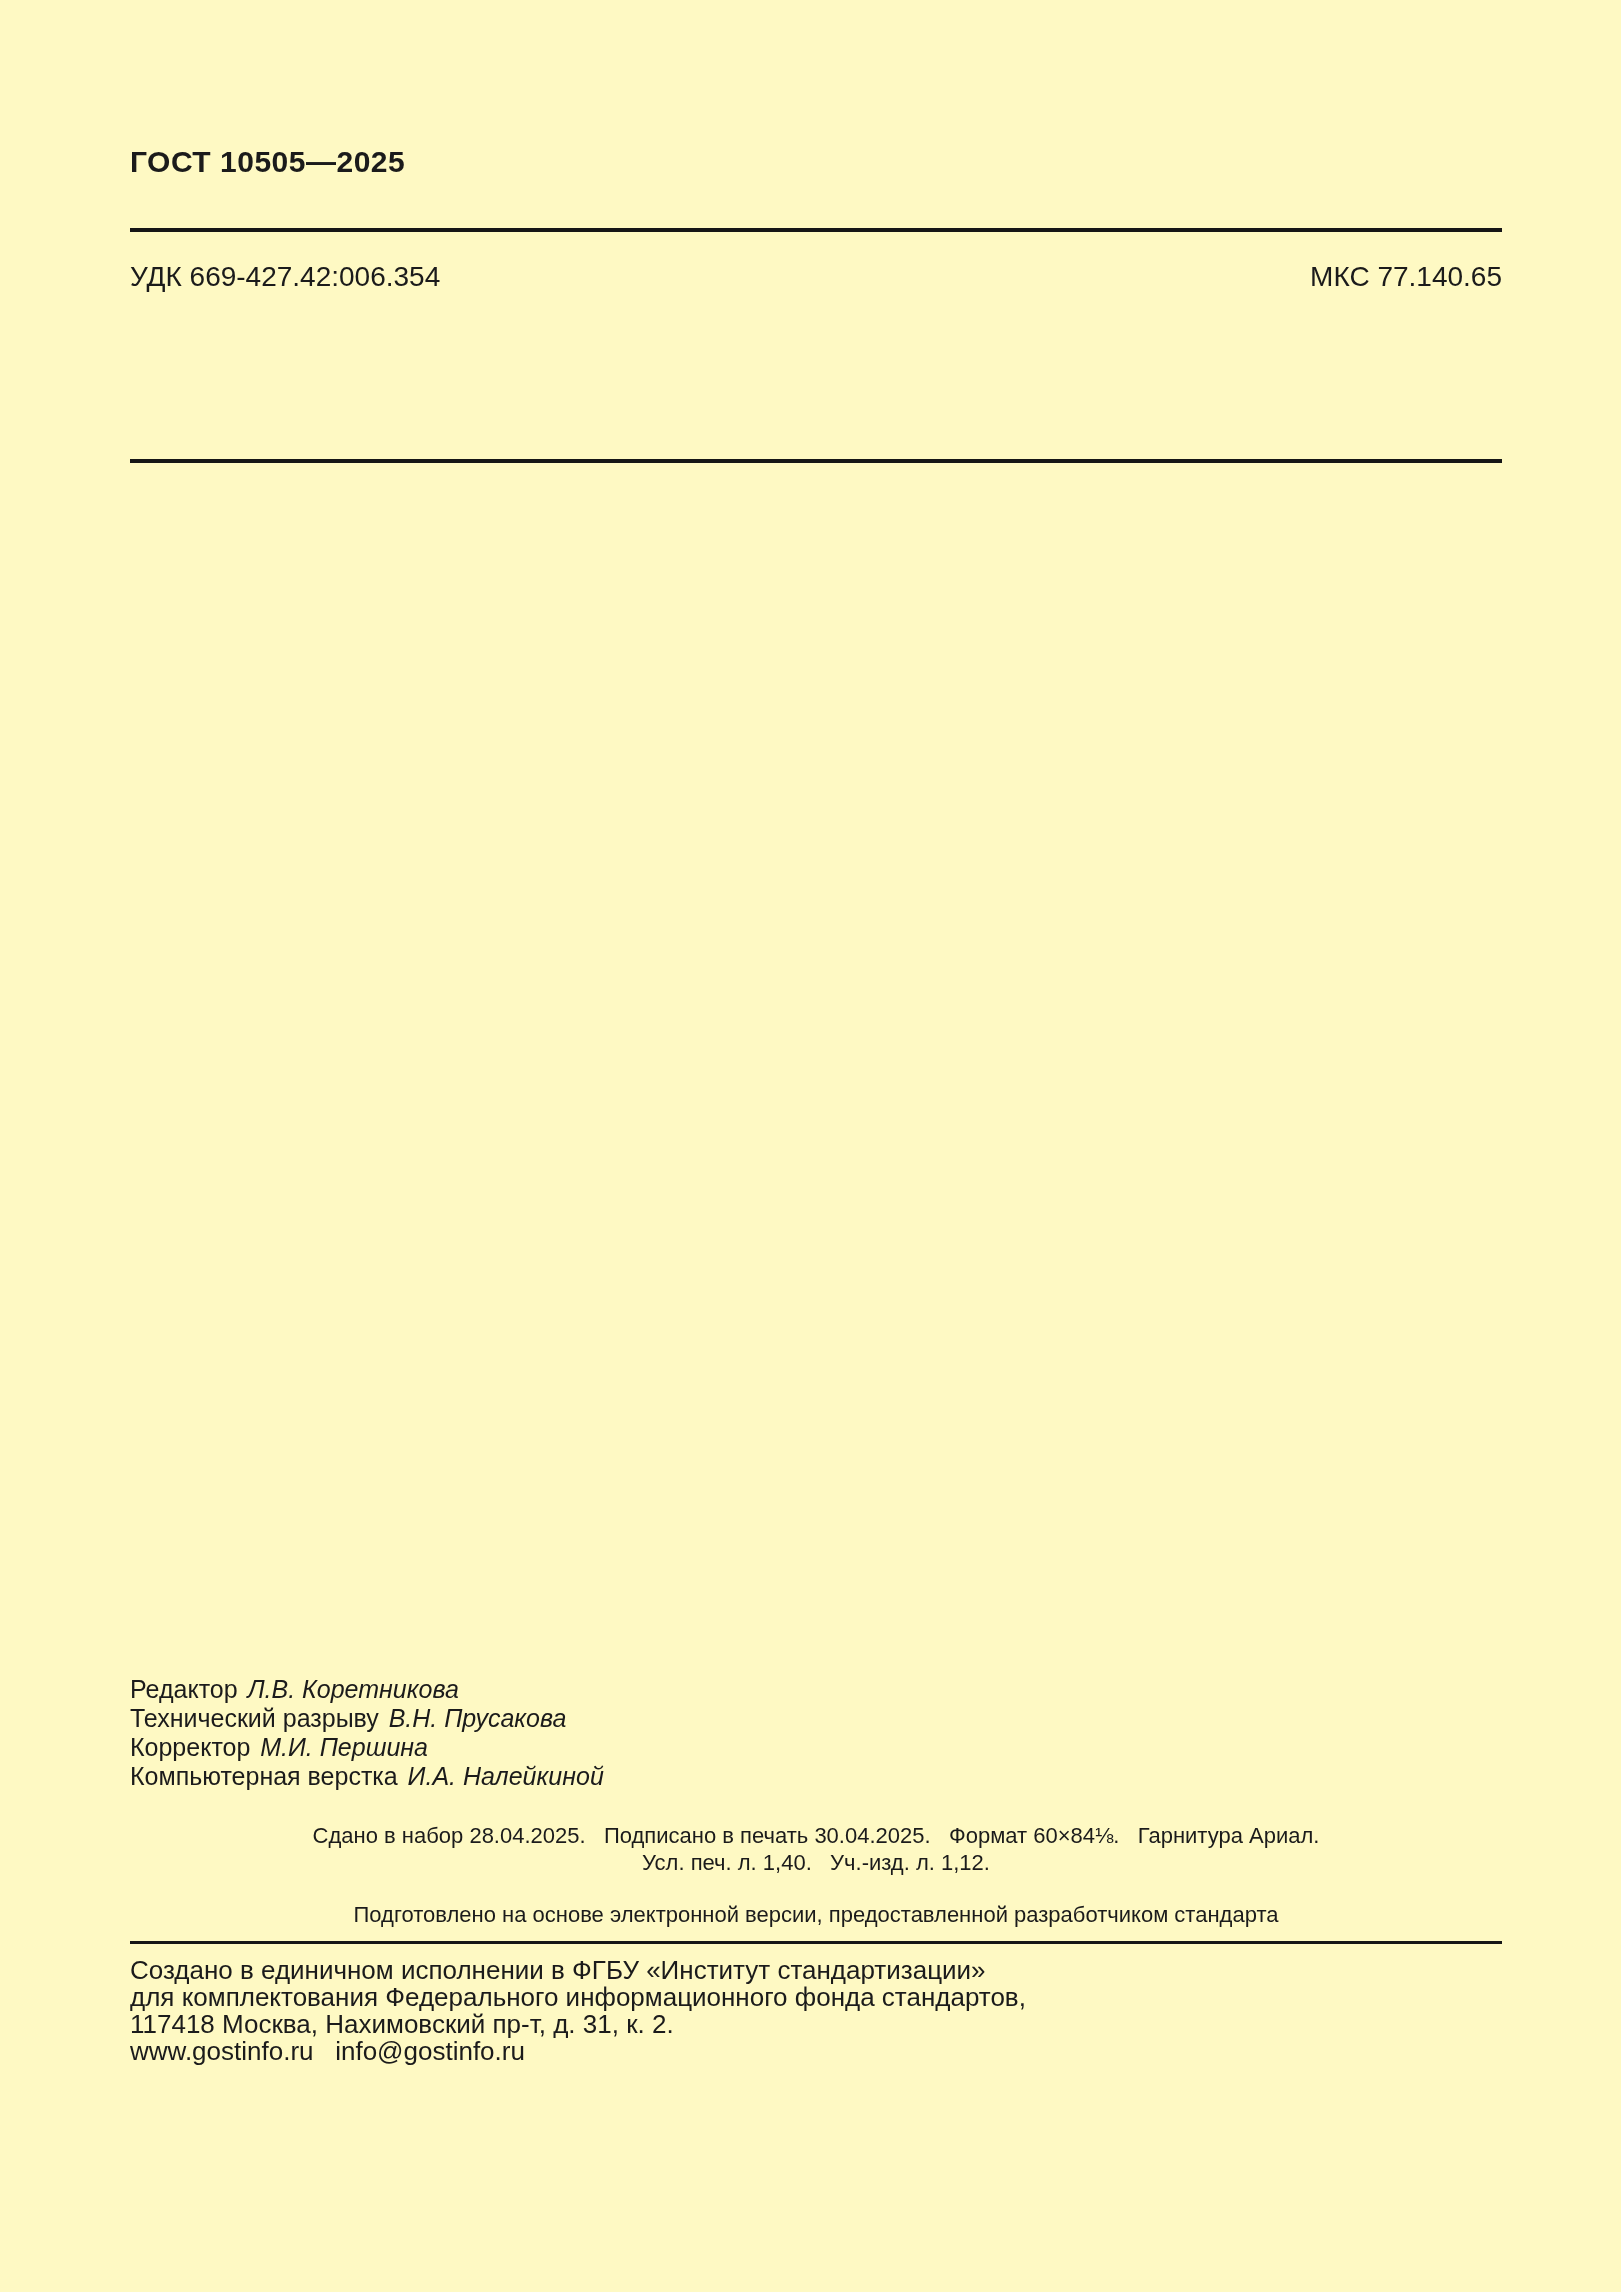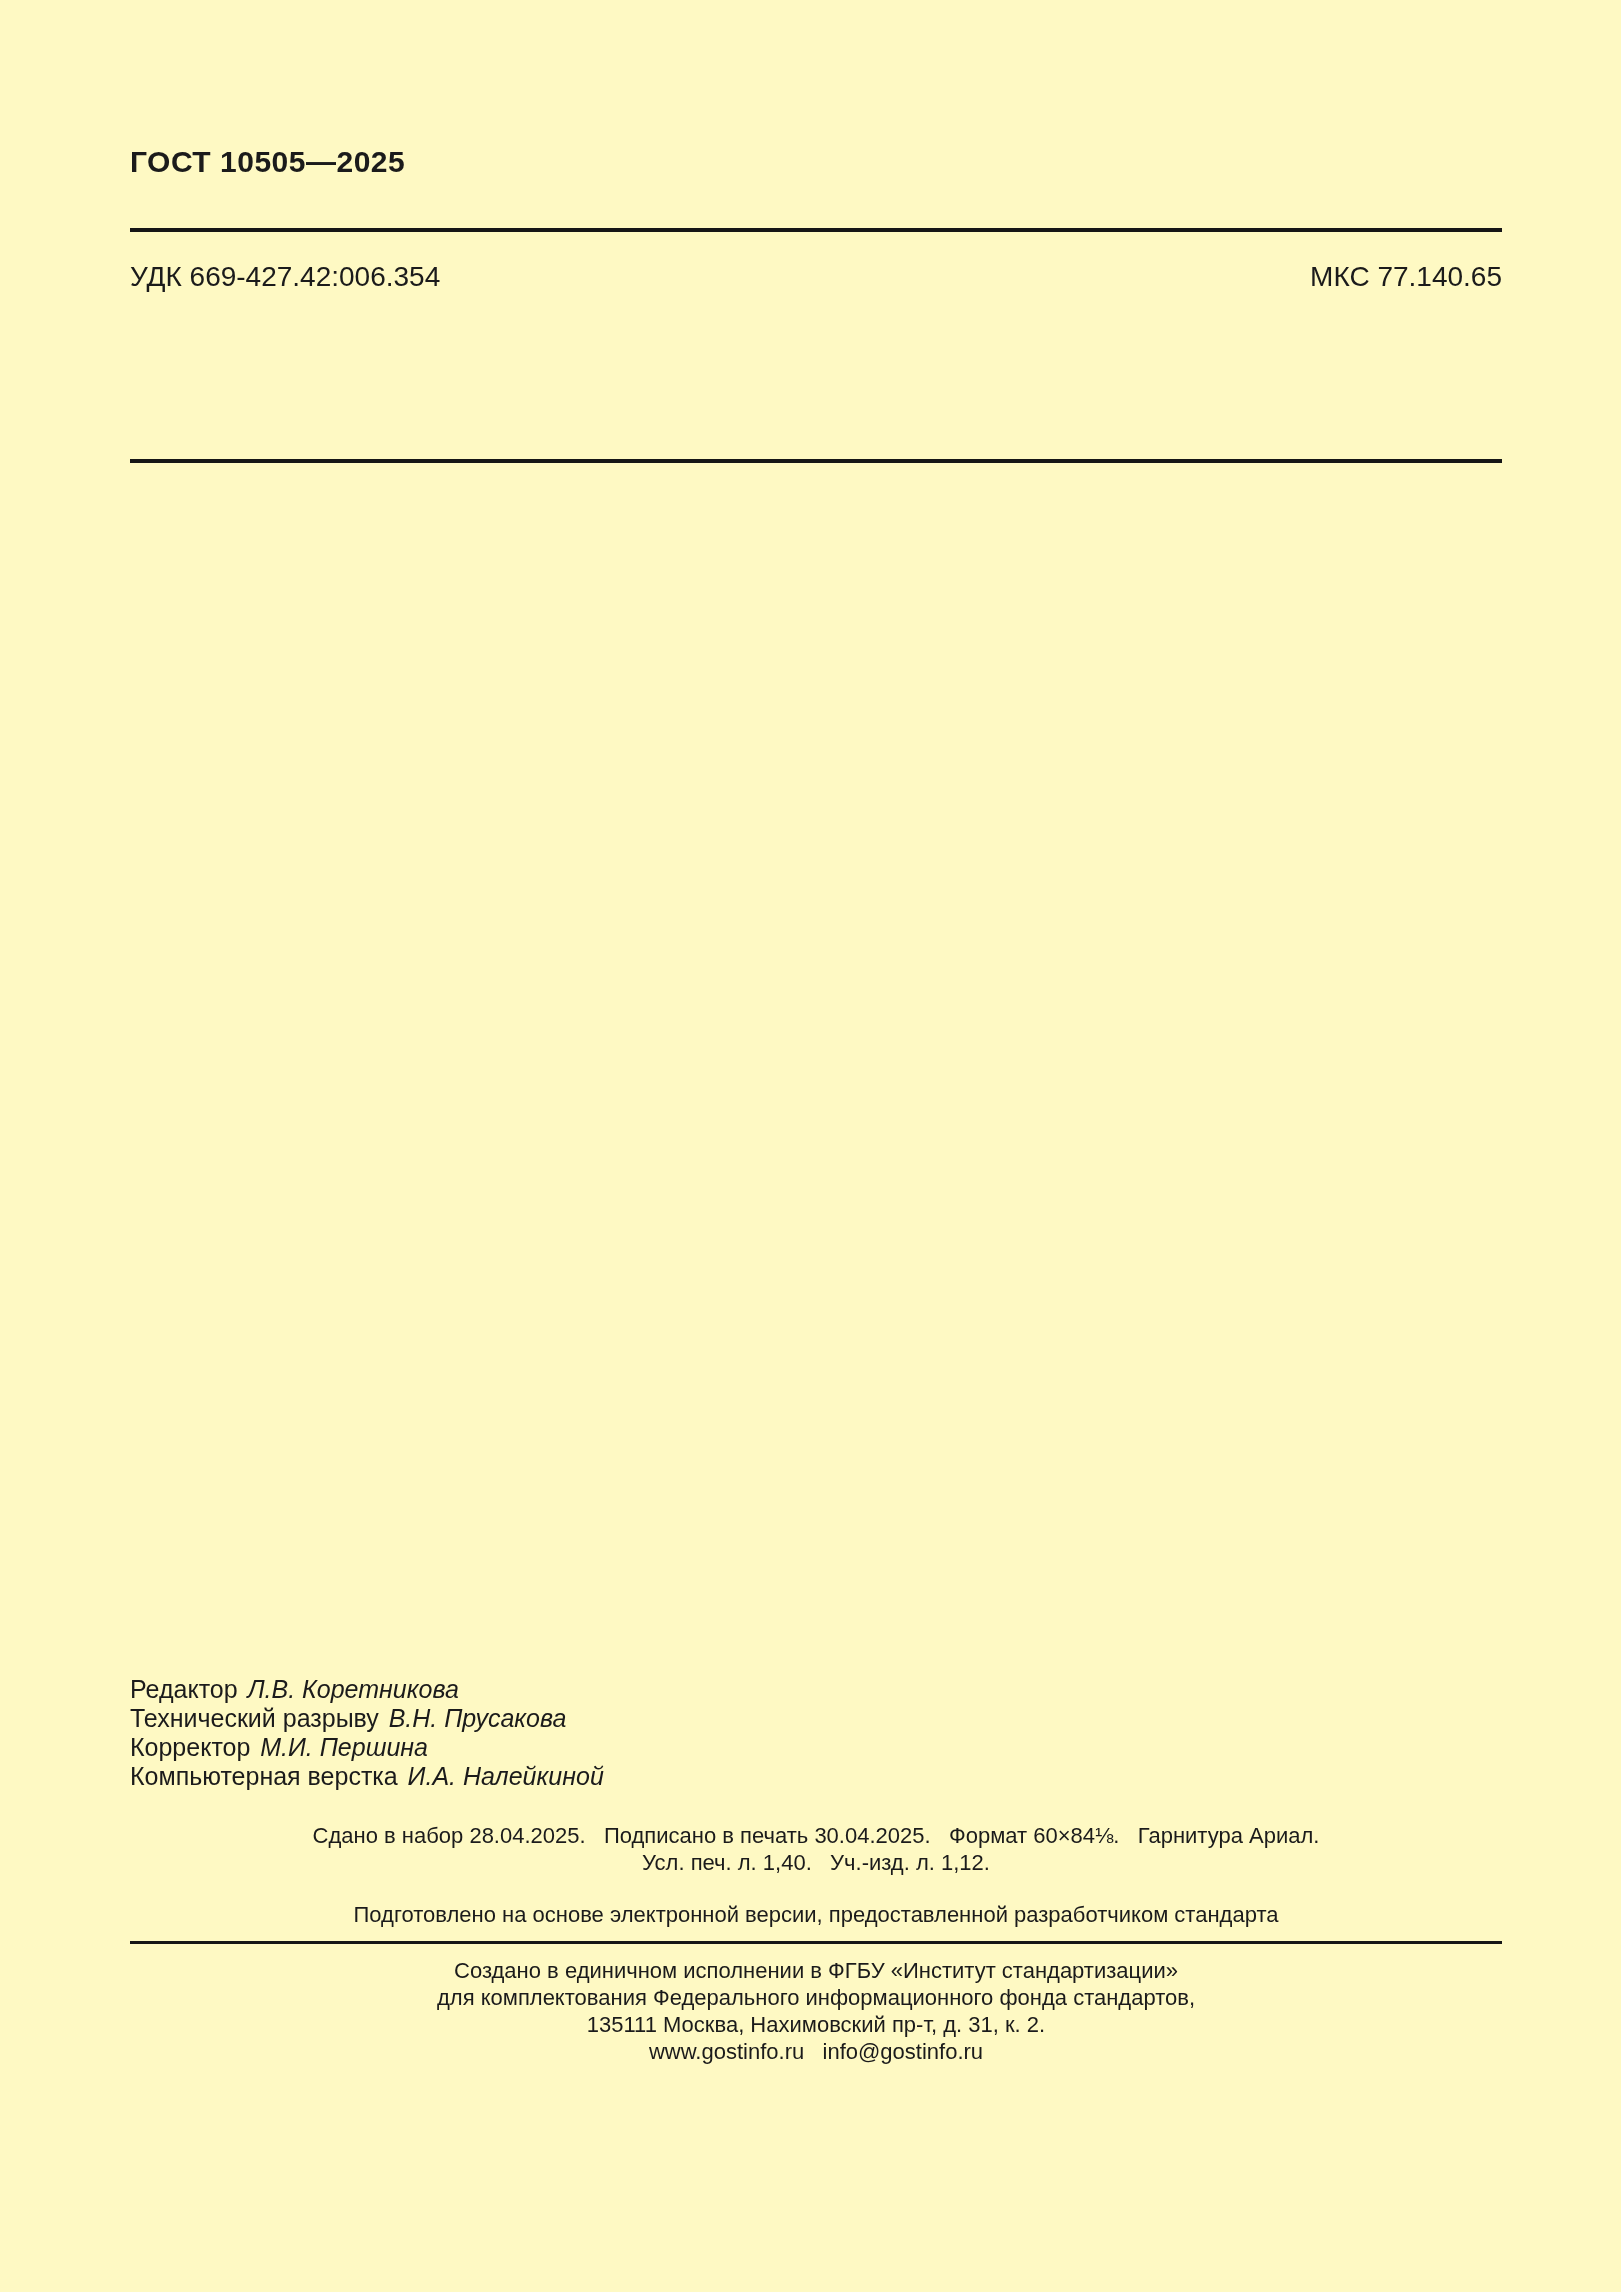--- a/index.html
+++ b/index.html
@@ -81,22 +81,21 @@
     top: 1902px;
     margin: 0;
     text-align: center;
     font-size: 22px;
   }
   .publisher {
     position: absolute;
     left: 130px;
     width: 1372px;
     top: 1957px;
-    text-align: center;
-    font-size: 22px;
+    font-size: 26px;
     line-height: 27px;
   }
 </style>
 </head>
 <body>
 
 <div class="page">
 
   <div class="doc-code">ГОСТ 10505—2025</div>
 
@@ -130,18 +129,18 @@
     <div>Усл. печ. л. 1,40.&nbsp;&nbsp; Уч.-изд. л. 1,12.</div>
   </div>
 
   <p class="prepared">Подготовлено на основе электронной версии, предоставленной разработчиком стандарта</p>
 
   <div class="rule rule-3"></div>
 
   <div class="publisher">
     <div>Создано в единичном исполнении в ФГБУ «Институт стандартизации»</div>
     <div>для комплектования Федерального информационного фонда стандартов,</div>
-    <div>135111 Москва, Нахимовский пр-т, д. 31, к. 2.</div>
+    <div>117418 Москва, Нахимовский пр-т, д. 31, к. 2.</div>
     <div>www.gostinfo.ru&nbsp;&nbsp; info@gostinfo.ru</div>
   </div>
 
 </div>
 
 
 </body></html>

